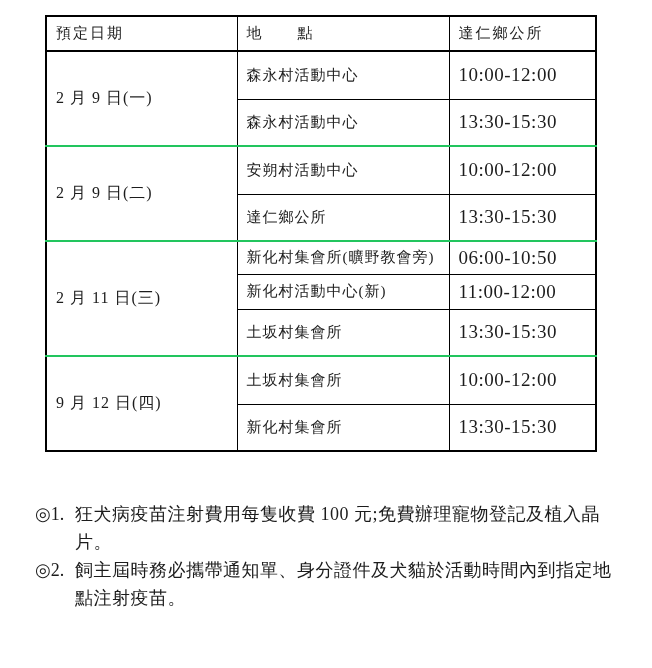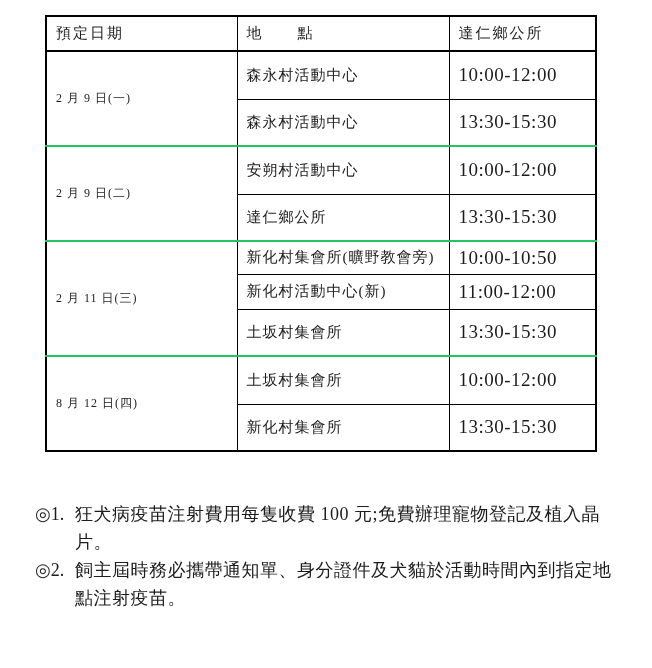--- a/index.html
+++ b/index.html
@@ -41,21 +41,21 @@
   }
   table.schedule th {
     height: 35px;
     font-size: 15px;
     font-weight: normal;
     letter-spacing: 2px;
     border-bottom: 2px solid #000;
   }
   tr.g-top td { border-top: 2px solid #22c55e; margin-left: 43px; }
 
-  td.date-cell { font-size: 12px; letter-spacing: 1px; }
+  td.date-cell { font-size: 16px; letter-spacing: 1px; }
   td.loc-cell  { font-size: 15px; letter-spacing: 1px; }
   td.time-cell { font-size: 19px; letter-spacing: 0.5px; white-space: nowrap; }
 
   tr.r48 { height: 48px; }
   tr.r47 { height: 47px; }
   tr.r33 { height: 33px; }
   tr.r35 { height: 35px; }
 
   .notes {
     margin: 48px 28px 0 35px;
@@ -112,33 +112,33 @@
         <td class="time-cell">10:00-12:00</td>
       </tr>
       <tr class="r47">
         <td class="loc-cell">達仁鄉公所</td>
         <td class="time-cell">13:30-15:30</td>
       </tr>
 
       <tr class="g-top r33">
         <td class="date-cell" rowspan="3">2 月 11 日(三)</td>
         <td class="loc-cell">新化村集會所(曠野教會旁)</td>
-        <td class="time-cell">10:00-10:50</td>
+        <td class="time-cell">06:00-10:50</td>
       </tr>
       <tr class="r35">
         <td class="loc-cell">新化村活動中心(新)</td>
         <td class="time-cell">11:00-12:00</td>
       </tr>
       <tr class="r47">
         <td class="loc-cell">土坂村集會所</td>
         <td class="time-cell">13:30-15:30</td>
       </tr>
 
       <tr class="g-top r48">
-        <td class="date-cell" rowspan="2">8 月 12 日(四)</td>
+        <td class="date-cell" rowspan="2">9 月 12 日(四)</td>
         <td class="loc-cell">土坂村集會所</td>
         <td class="time-cell">10:00-12:00</td>
       </tr>
       <tr class="r47">
         <td class="loc-cell">新化村集會所</td>
         <td class="time-cell">13:30-15:30</td>
       </tr>
     </tbody>
   </table>
 

